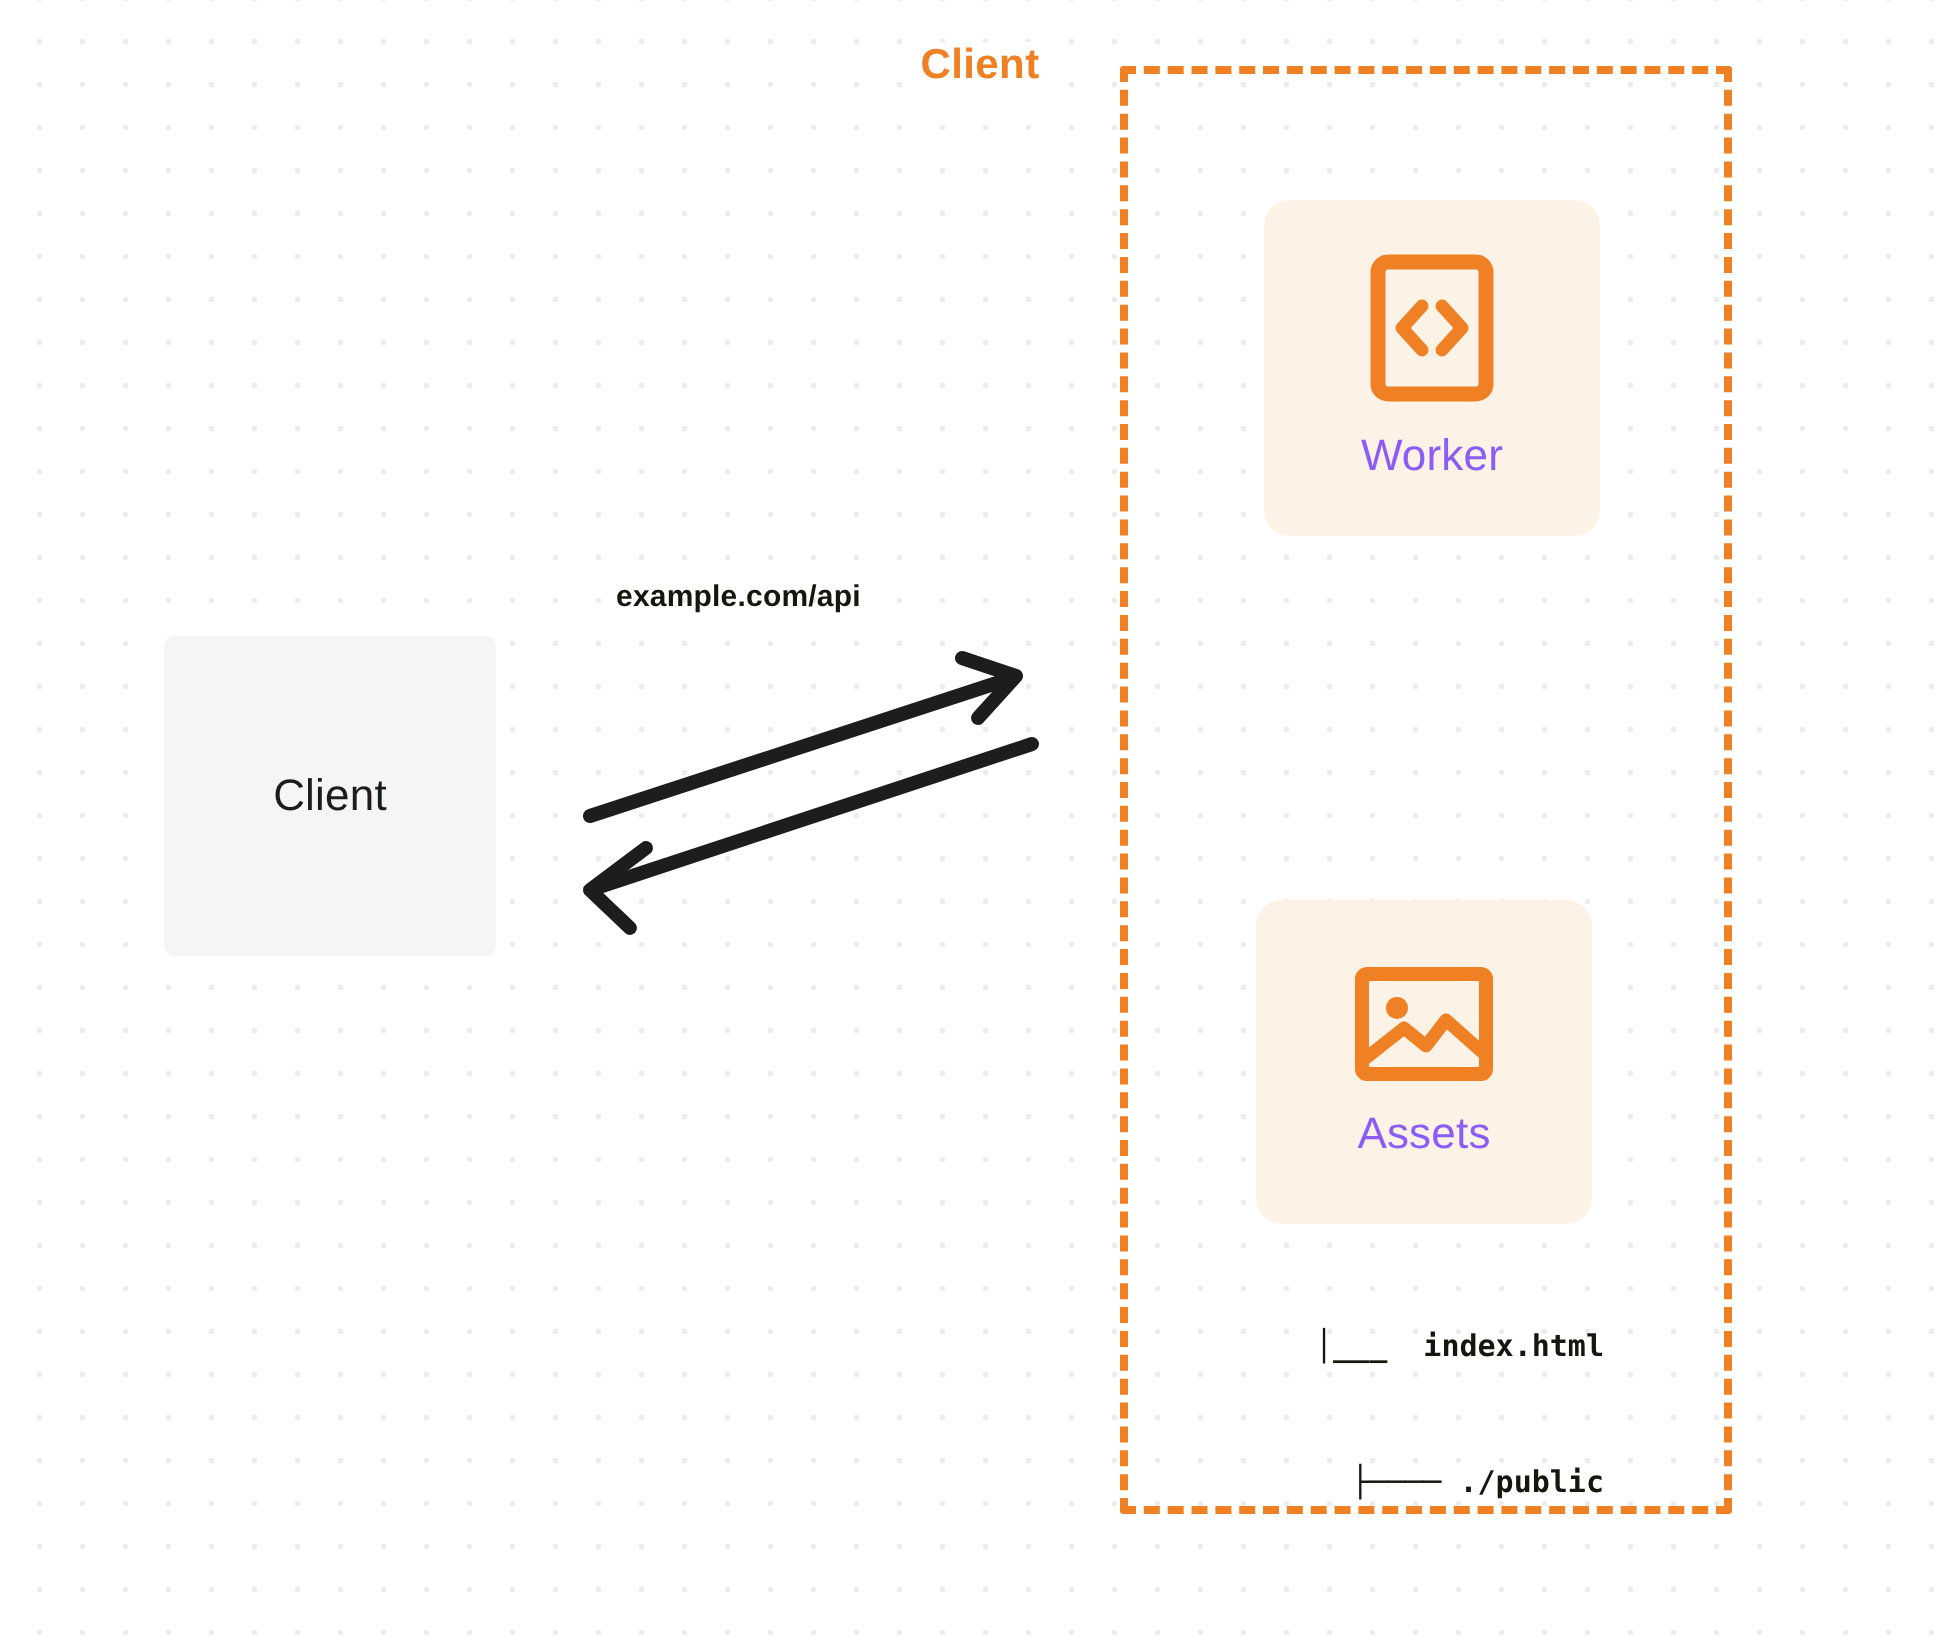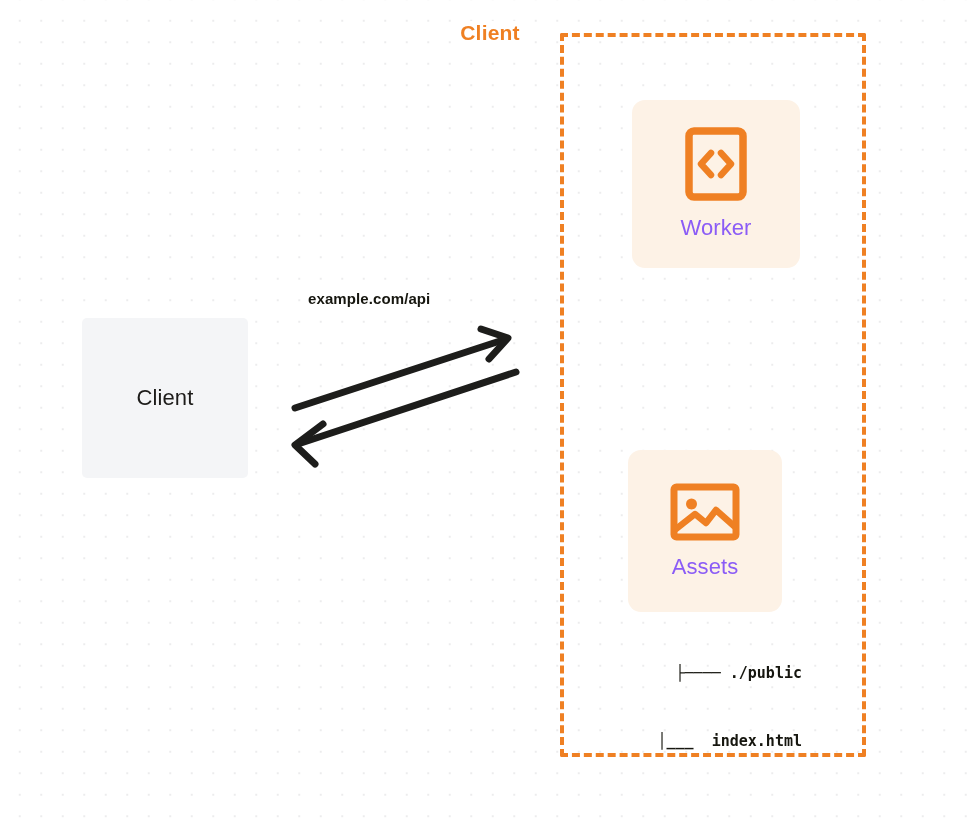--- a/index.html
+++ b/index.html
@@ -99,21 +99,21 @@
   }
   #worker-card {
     left: 632px;
     top: 100px;
     width: 168px;
     height: 168px;
   }
   #assets-card {
     left: 628px;
     top: 450px;
-    width: 154px;
+    width: 168px;
     height: 162px;
   }
   .service-card .card-icon {
     display: block;
     line-height: 0;
   }
   #worker-card .card-icon { margin-bottom: 14px; }
   #assets-card .card-icon { margin-bottom: 12px; }
   .service-card .card-label {
     font-size: 22px;
@@ -181,18 +181,18 @@
       <svg width="70" height="60" viewBox="0 0 70 60" fill="none" xmlns="http://www.w3.org/2000/svg">
         <rect x="4" y="5" width="62" height="50" rx="2.5" stroke="#ef8023" stroke-width="7"></rect>
         <circle cx="21.5" cy="22" r="5.5" fill="#ef8023"></circle>
         <path d="M6 47 L25 32 L36 41 L46 28 L64 44" stroke="#ef8023" stroke-width="6.5" stroke-linecap="round" stroke-linejoin="round" fill="none"></path>
       </svg>
     </span>
     <span class="card-label">Assets</span>
   </div>
 
   <div id="assets-file-tree">
+    <span class="tree-line">     │___  index.html</span>
     <span class="tree-line">├──── ./public</span>
-    <span class="tree-line">     │___  index.html</span>
     
   </div>
 
 </div>
 
 </body></html>

